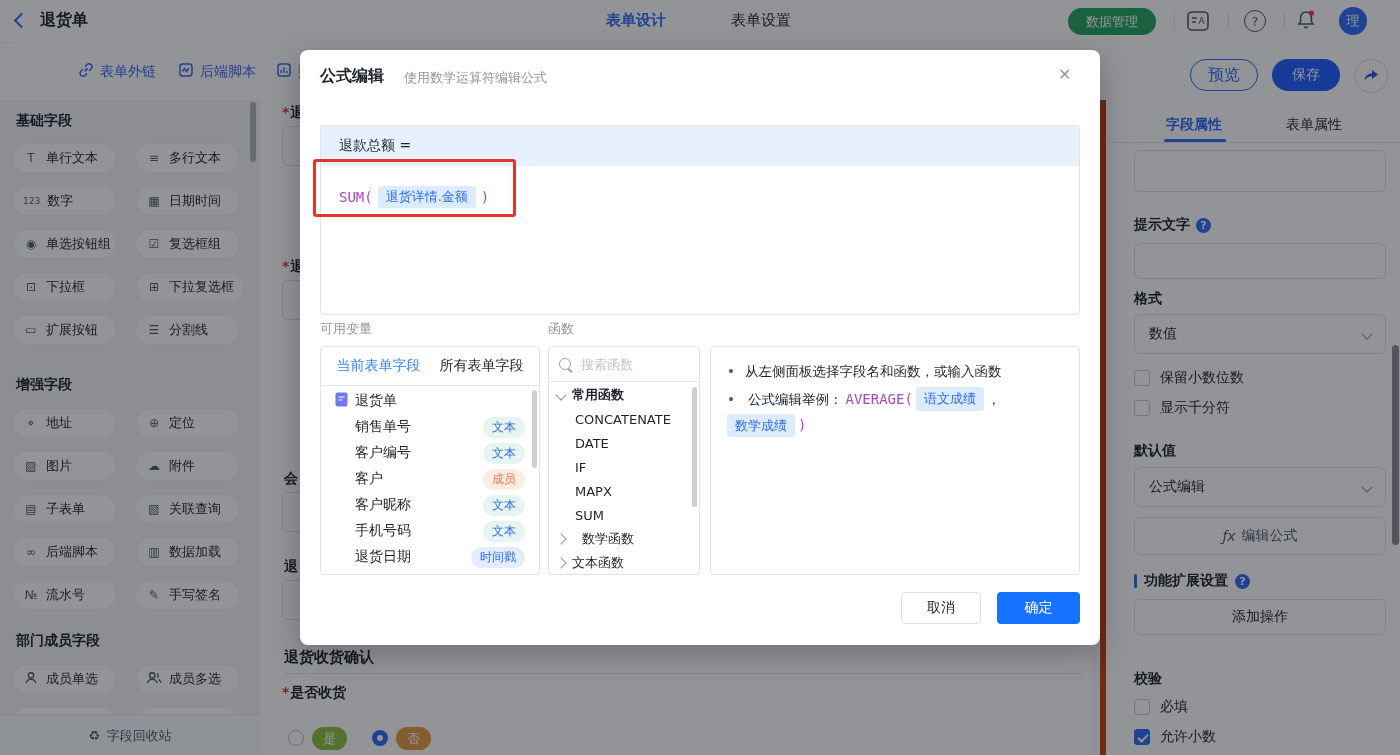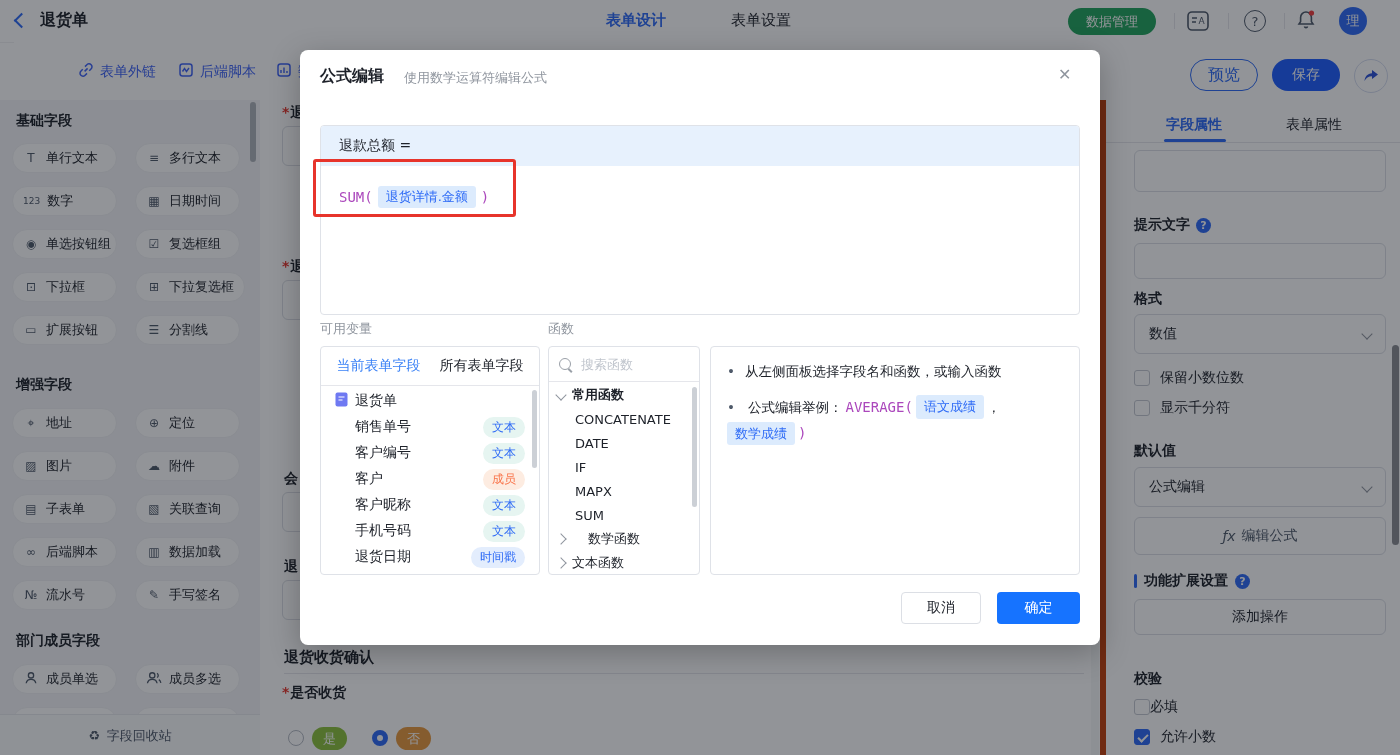--- a/index.html
+++ b/index.html
@@ -325,21 +325,21 @@
     </button>
 
     <span class="abs plabel flex" style="left:28px;top:472px;gap:7px;">
       <span class="barprefix"></span>
       <span>功能扩展设置</span>
       <span class="qicon">?</span>
     </span>
     <button class="abs gbtn" style="left:28px;top:499px;width:252px;height:36px;color:#1d2129;">添加操作</button>
 
     <span class="abs plabel" style="left:28px;top:570px;">校验</span>
-    <span class="abs flex" style="left:28px;top:598px;">
+    <span class="abs flex" style="left:28px;top:598px;gap:10px;">
         <span class="cb"></span>
         <span class="cblabel">必填</span>
       </span>
     <span class="abs flex" style="left:28px;top:628px;gap:10px;">
         <span class="cb checked"></span>
         <span class="cblabel">允许小数</span>
       </span>
   </div>
 
   <div class="abs" style="left:1392px;top:345px;width:7px;height:200px;background:#8a8d93;border-radius:4px;z-index:2;"></div>
@@ -412,33 +412,33 @@
       </div>
       <div class="flex" style="height:25px;padding-left:8px;gap:7px;">
           <span class="chev down"></span>
           <span class="fnitem" style="font-weight:600;">常用函数</span>
         </div>
       <div class="flex fnitem" style="height:24px;padding-left:26px;">CONCATENATE</div>
       <div class="flex fnitem" style="height:24px;padding-left:26px;">DATE</div>
       <div class="flex fnitem" style="height:24px;padding-left:26px;">IF</div>
       <div class="flex fnitem" style="height:24px;padding-left:26px;">MAPX</div>
       <div class="flex fnitem" style="height:24px;padding-left:26px;">SUM</div>
-      <div class="flex" style="height:24px;padding-left:8px;gap:23px;">
+      <div class="flex" style="height:24px;padding-left:8px;gap:17px;">
           <span class="chev right"></span>
           <span class="fnitem">数学函数</span>
         </div>
       <div class="flex" style="height:24px;padding-left:8px;gap:7px;">
           <span class="chev right"></span>
           <span class="fnitem">文本函数</span>
         </div>
       <div class="abs scroll" style="right:2px;top:40px;width:5px;height:120px;"></div>
     </div>
 
     <div class="abs box" style="left:410px;top:296px;width:370px;height:229px;padding:14px 16px;">
-      <div class="helptxt" style="margin-bottom:14px;"><span class="dot">•</span><span>从左侧面板选择字段名和函数，或输入函数</span></div>
+      <div class="helptxt" style="margin-bottom:6px;"><span class="dot">•</span><span>从左侧面板选择字段名和函数，或输入函数</span></div>
       <div class="helptxt flex" style="gap:3px;flex-wrap:wrap;">
         <span class="dot">•</span>
           <span>公式编辑举例：</span>
         <span class="fn mono">AVERAGE(</span>
         <span class="token">语文成绩</span>
         <span>，</span>
         <span class="token">数学成绩</span>
         <span class="fn mono">)</span>
       </div>
     </div>

